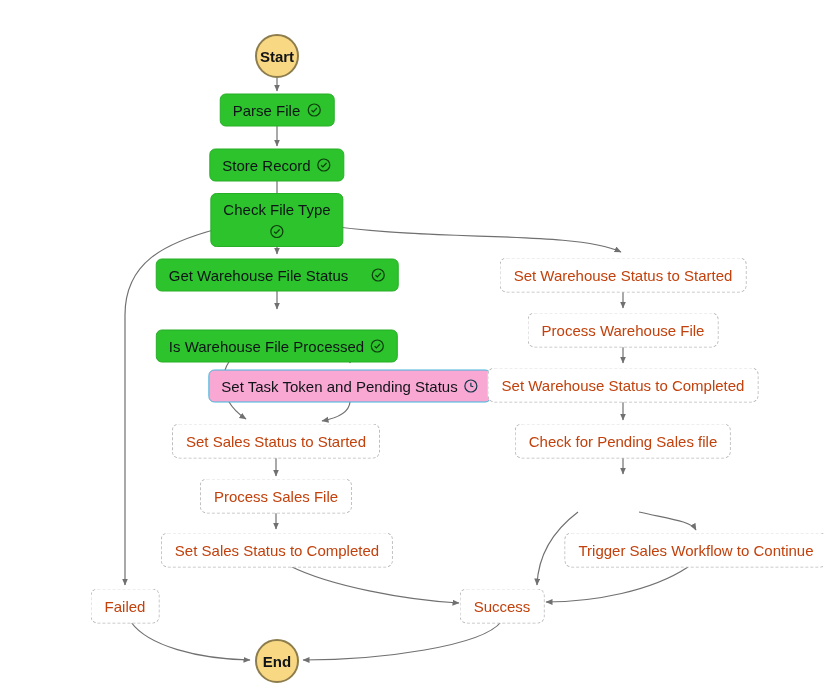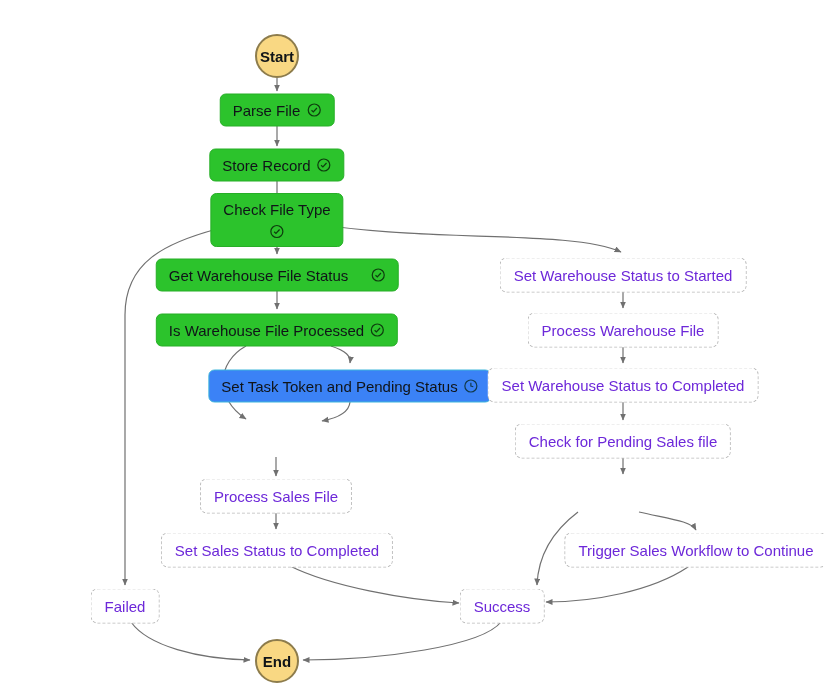--- a/index.html
+++ b/index.html
@@ -31,31 +31,31 @@
     font-weight:bold;
     gap:0;
   }
   .succeeded{
     background:#2CC32C;
     border:1px solid #27AE27;
     border-radius:6px;
     padding:7px 12px;
   }
   .inprogress{
-    background:#3b82f6;
+    background:#f9a8d4;
     border:1px solid #3FB6DB;
     border-radius:6px;
     padding:7px 12px;
   }
   .pending{
     background:#ffffff;
     border:1px dashed #BBBBBB;
     border-radius:7px;
     padding:8px 13px;
-    color:#6d28d9;
+    color:#c2410c;
     align-items:center;
   }
   .stateicon{display:inline-flex;align-items:center;}
   .stateicon svg{display:block;}
 </style>
 </head>
 <body>
 
 <div class="canvas">
 
@@ -128,40 +128,43 @@
   <div class="node succeeded" style="left:277px;top:275px;gap:22px;">
     <span>Get Warehouse File Status</span>
     <span class="stateicon">
       <svg width="15" height="15" viewBox="0 0 16 16">
           <circle cx="8" cy="8" r="6.4" fill="none" stroke="#0E3D0E" stroke-width="1.3"></circle>
           <path d="M5.1 8.3 L7 10.1 L10.9 5.9" fill="none" stroke="#0E3D0E" stroke-width="1.3"></path>
         </svg>
     </span>
   </div>
 
-  <div class="node succeeded" style="left:277px;top:330px;text-align:right;">
+  <div class="node succeeded" style="left:277px;top:346px;text-align:right;">
     <span>Is Warehouse File Processed</span>
     <span class="stateicon">
       <svg width="15" height="15" viewBox="0 0 16 16">
           <circle cx="8" cy="8" r="6.4" fill="none" stroke="#0E3D0E" stroke-width="1.3"></circle>
           <path d="M5.1 8.3 L7 10.1 L10.9 5.9" fill="none" stroke="#0E3D0E" stroke-width="1.3"></path>
         </svg>
     </span>
   </div>
 
   <div class="node inprogress" style="left:350px;top:386px;">
     <span>Set Task Token and Pending Status</span>
     <span class="stateicon">
       <svg width="15" height="15" viewBox="0 0 16 16">
           <circle cx="8" cy="8" r="6.4" fill="none" stroke="#123A4C" stroke-width="1.3"></circle>
           <path d="M8 4.6 L8 8 L10.6 8.8" fill="none" stroke="#123A4C" stroke-width="1.3"></path>
         </svg>
     </span>
   </div>
 
+  <div class="node pending" style="left:276px;top:441px;">
+    <span>Set Sales Status to Started</span>
+  </div>
   <div class="node pending" style="left:276px;top:496px;">
     <span>Process Sales File</span>
   </div>
   <div class="node pending" style="left:277px;top:550px;">
     <span>Set Sales Status to Completed</span>
   </div>
 
   <div class="node pending" style="left:623px;top:275px;">
     <span>Set Warehouse Status to Started</span>
   </div>

